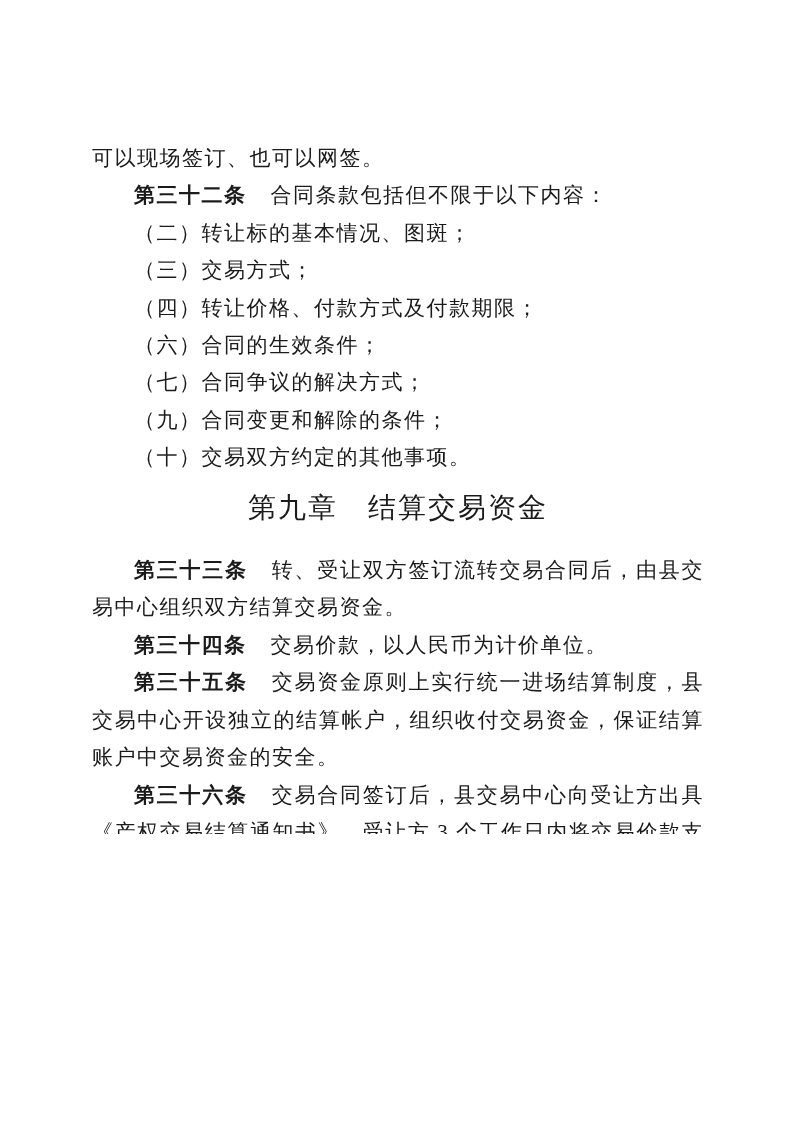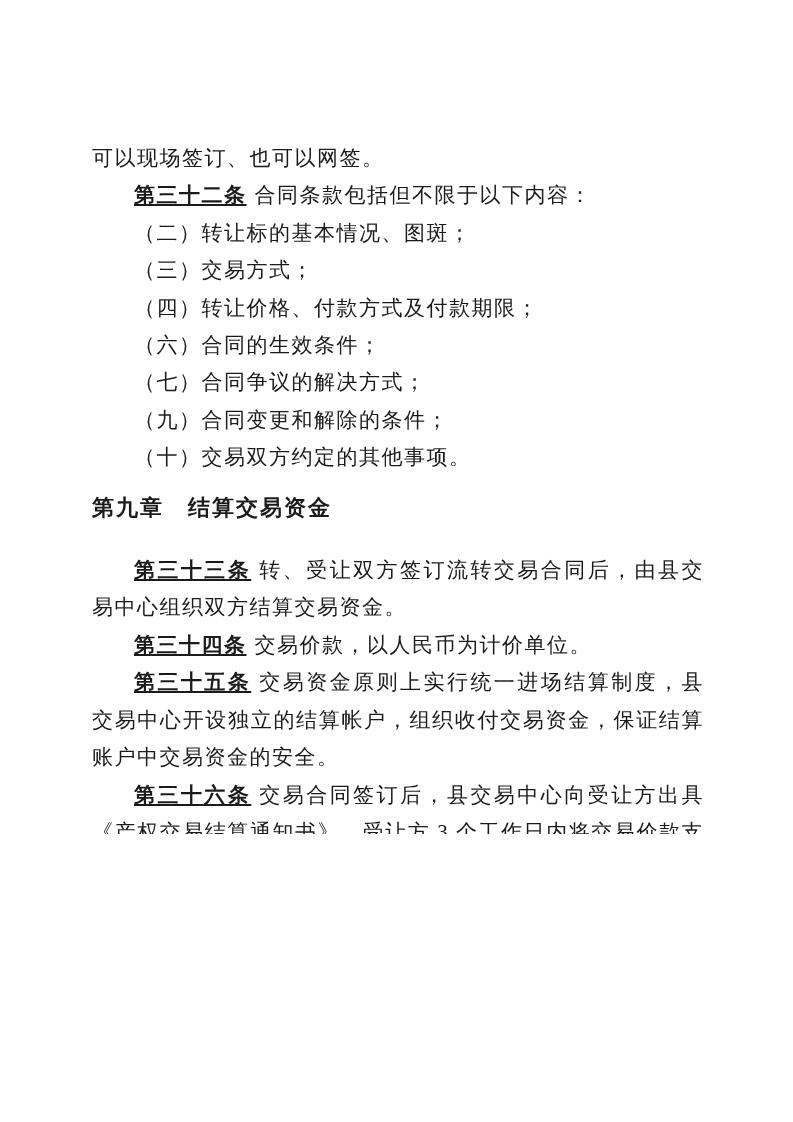--- a/index.html
+++ b/index.html
@@ -19,29 +19,28 @@
     position: absolute;
     left: 92px;
     top: 140px;
     width: 612px;
     text-align: justify;
   }
   .content p, .content div { margin: 0; padding: 0; }
   .indent { text-indent: 2em; }
   .art-num {
     font-weight: bold;
-    margin-right: 8px;
-    text-decoration: underline;
+    margin-right: 24px;
   }
   .chapter-heading {
-    text-align: left;
+    text-align: center;
     text-indent: 0;
     font-family: "Liberation Sans", "DejaVu Sans", sans-serif;
-    font-weight: bold;
-    font-size: 22px;
+    font-weight: normal;
+    font-size: 28px;
     letter-spacing: 2px;
     margin: 12px 0 26px 0 !important;
   }
   .page-number {
     position: absolute;
     top: 1022px;
     right: 100px;
     font-size: 20px;
     letter-spacing: 0;
     line-height: 28px;

